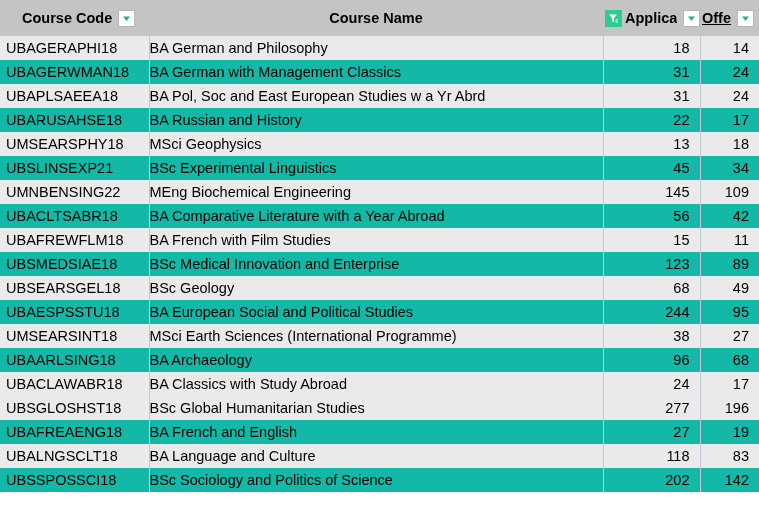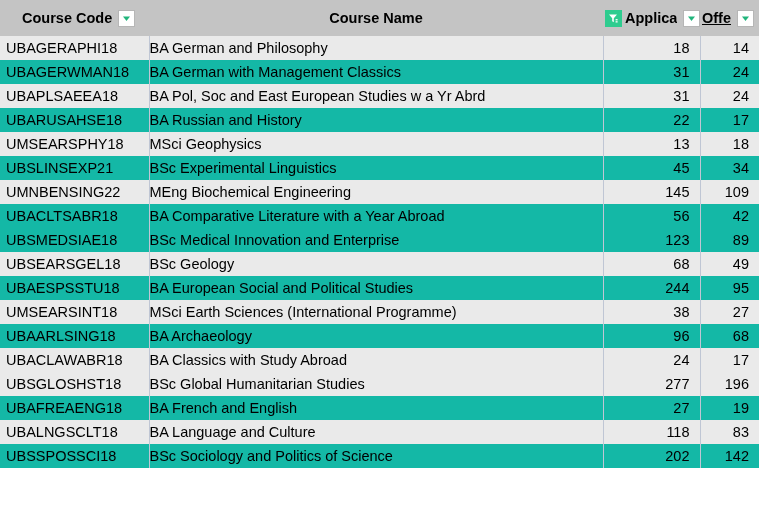--- a/index.html
+++ b/index.html
@@ -215,20 +215,26 @@
           <td class="name">MEng Biochemical Engineering</td>
           <td class="num">145</td>
           <td class="num last">109</td>
         </tr>
         <tr class="even">
           <td class="code">UBACLTSABR18</td>
           <td class="name">BA Comparative Literature with a Year Abroad</td>
           <td class="num">56</td>
           <td class="num last">42</td>
         </tr>
+        <tr class="odd">
+          <td class="code">UBAFREWFLM18</td>
+          <td class="name">BA French with Film Studies</td>
+          <td class="num">15</td>
+          <td class="num last">11</td>
+        </tr>
         <tr class="even">
           <td class="code">UBSMEDSIAE18</td>
           <td class="name">BSc Medical Innovation and Enterprise</td>
           <td class="num">123</td>
           <td class="num last">89</td>
         </tr>
         <tr class="odd">
           <td class="code">UBSEARSGEL18</td>
           <td class="name">BSc Geology</td>
           <td class="num">68</td>

